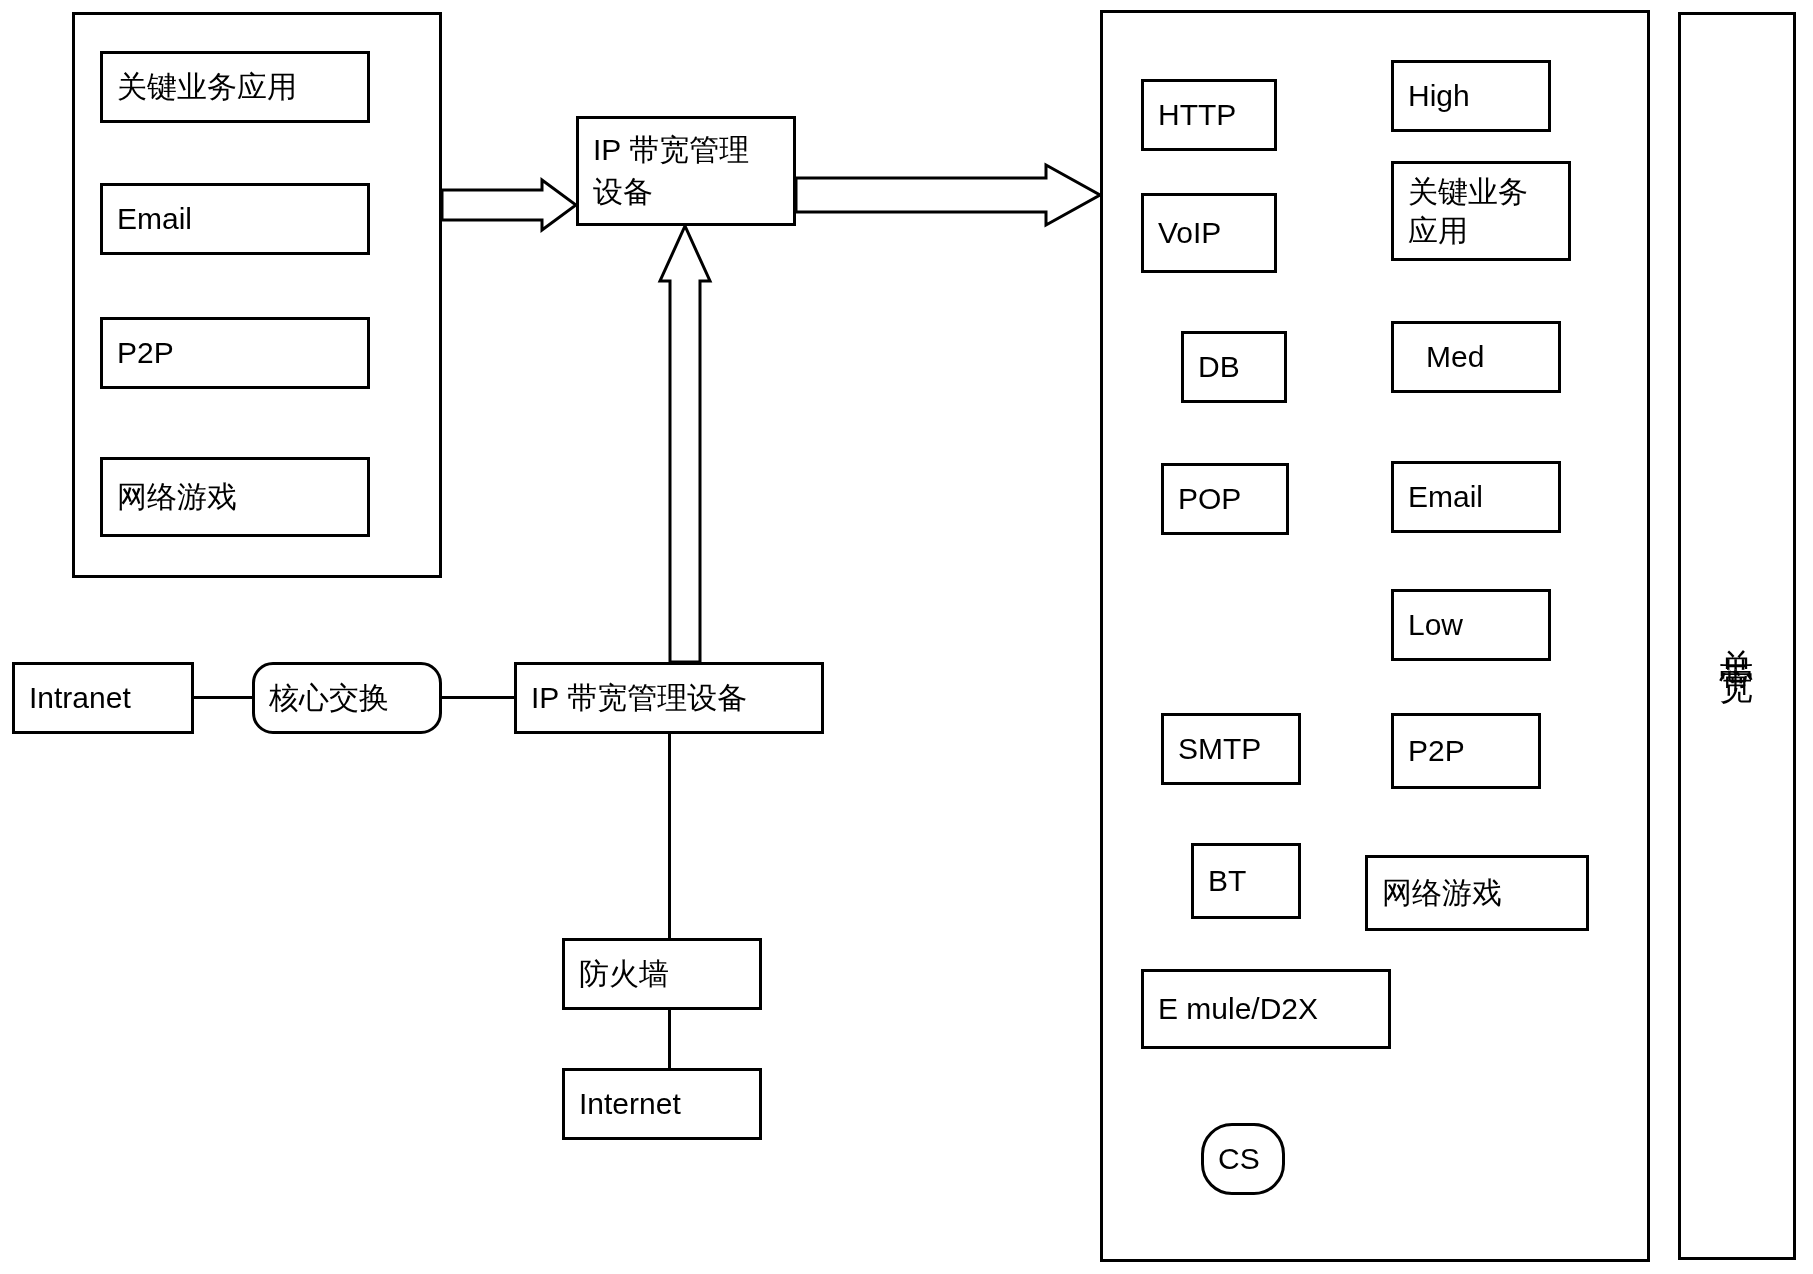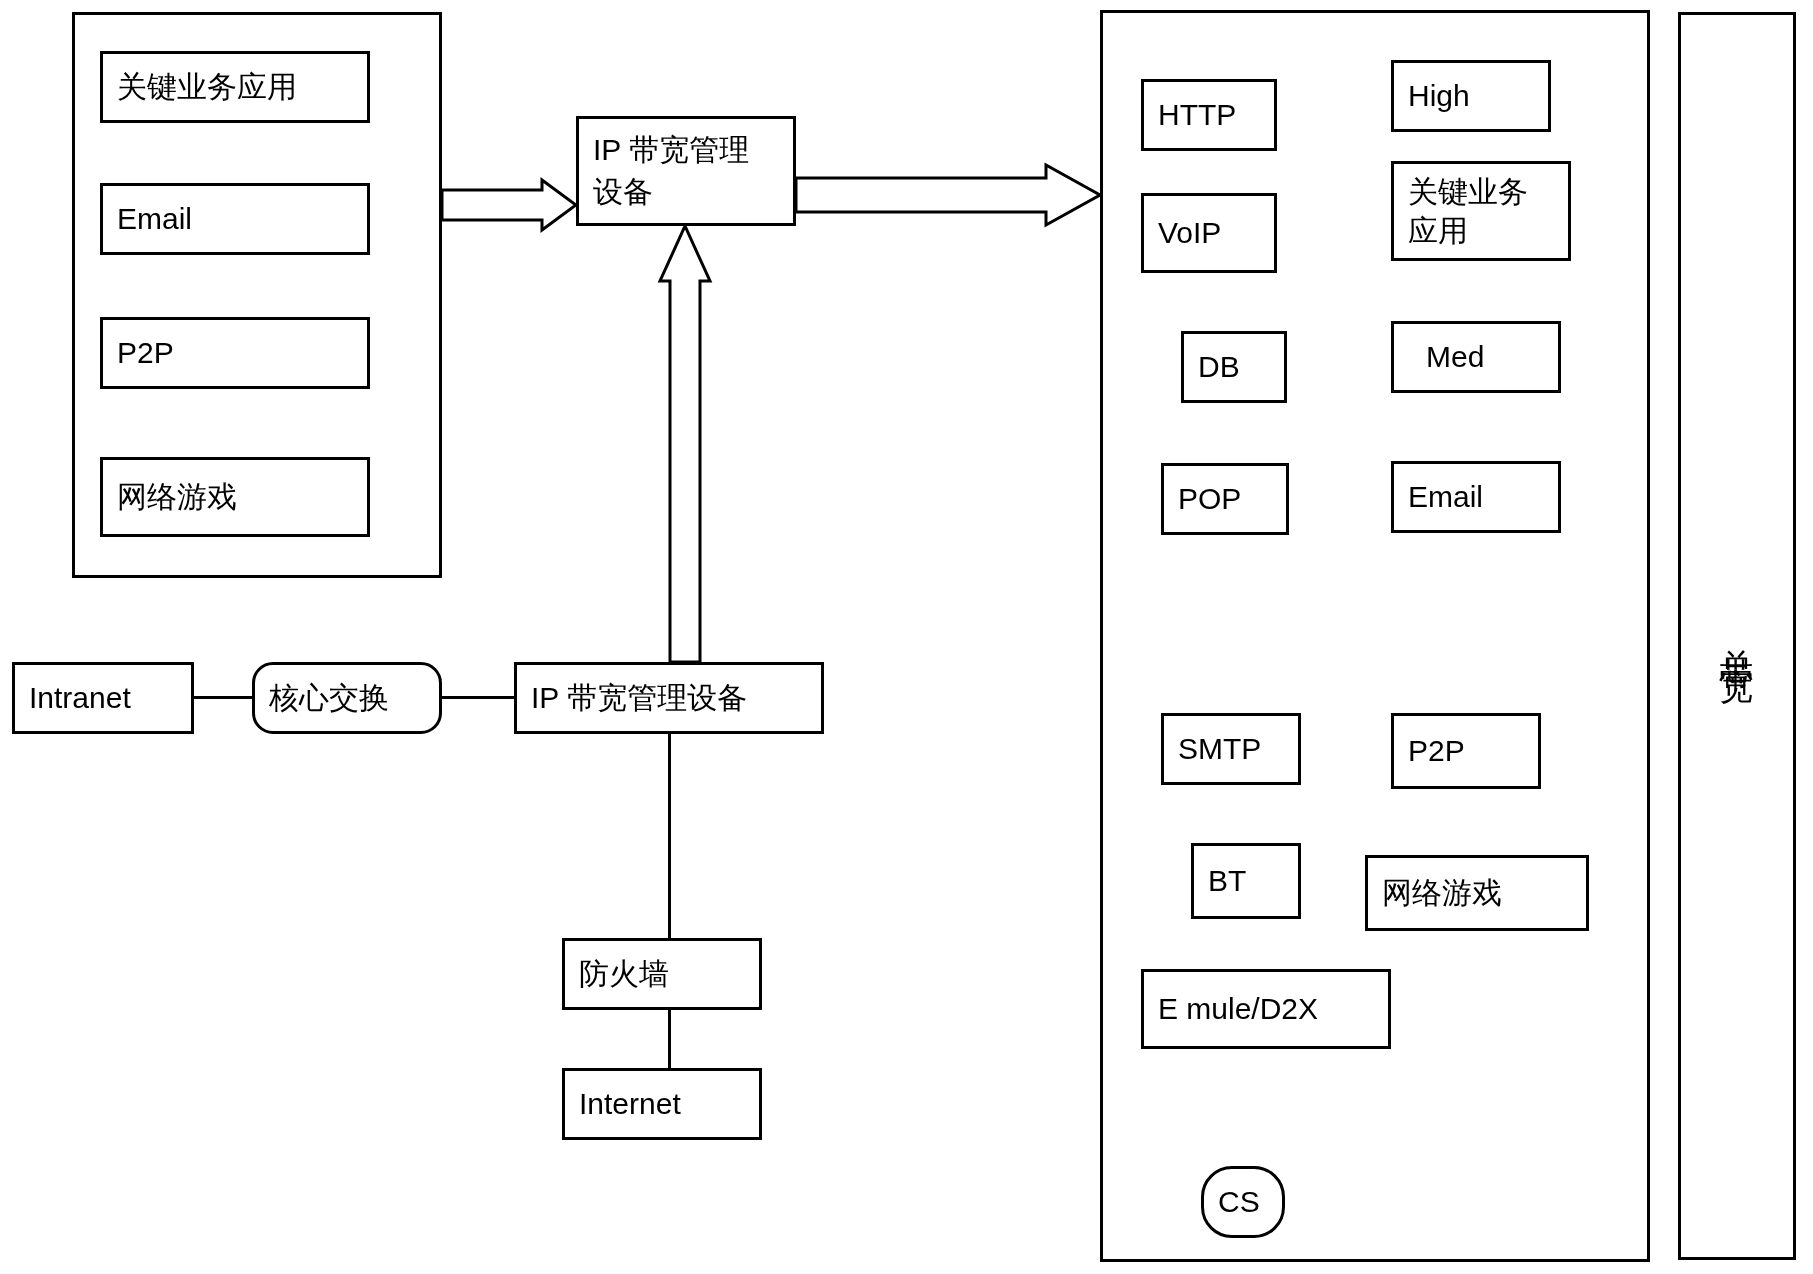--- a/index.html
+++ b/index.html
@@ -111,35 +111,38 @@
   </div>
   <div class="box" style="left:58px; top:700px; width:140px; height:72px; position:absolute;text-align:center;">
     <span>SMTP</span>
   </div>
   <div class="box" style="left:80px; top:830px; width:110px; height:76px; position:absolute;margin-left:8px;">
     <span>BT</span>
   </div>
   <div class="box" style="left:38px; top:956px; width:250px; height:80px; position:absolute;">
     <span>E mule/D2X</span>
   </div>
-  <div class="box" style="left:98px; top:1153px; width:84px; height:72px; position:absolute;border-radius:31px;">
+  <div class="box" style="left:98px; top:1110px; width:84px; height:72px; position:absolute;border-radius:31px;">
     <span>CS</span>
   </div>
 
   <div class="box" style="left:288px; top:38px; width:160px; height:72px; position:absolute;margin-top:9px;">
     <span>High</span>
   </div>
   <div class="box" style="left:288px; top:148px; width:180px; height:100px; position:absolute; line-height:1.3;">
     <span>关键业务应用</span>
   </div>
   <div class="box" style="left:288px; top:308px; width:170px; height:72px; position:absolute;padding-left:32px;">
     <span>Med</span>
   </div>
   <div class="box" style="left:288px; top:448px; width:170px; height:72px; position:absolute;">
     <span>Email</span>
+  </div>
+  <div class="box" style="left:288px; top:576px; width:160px; height:72px; position:absolute;">
+    <span>Low</span>
   </div>
   <div class="box" style="left:288px; top:700px; width:150px; height:76px; position:absolute;">
     <span>P2P</span>
   </div>
   <div class="box" style="left:262px; top:842px; width:224px; height:76px; position:absolute;">
     <span>网络游戏</span>
   </div>
 
 </div>
 

